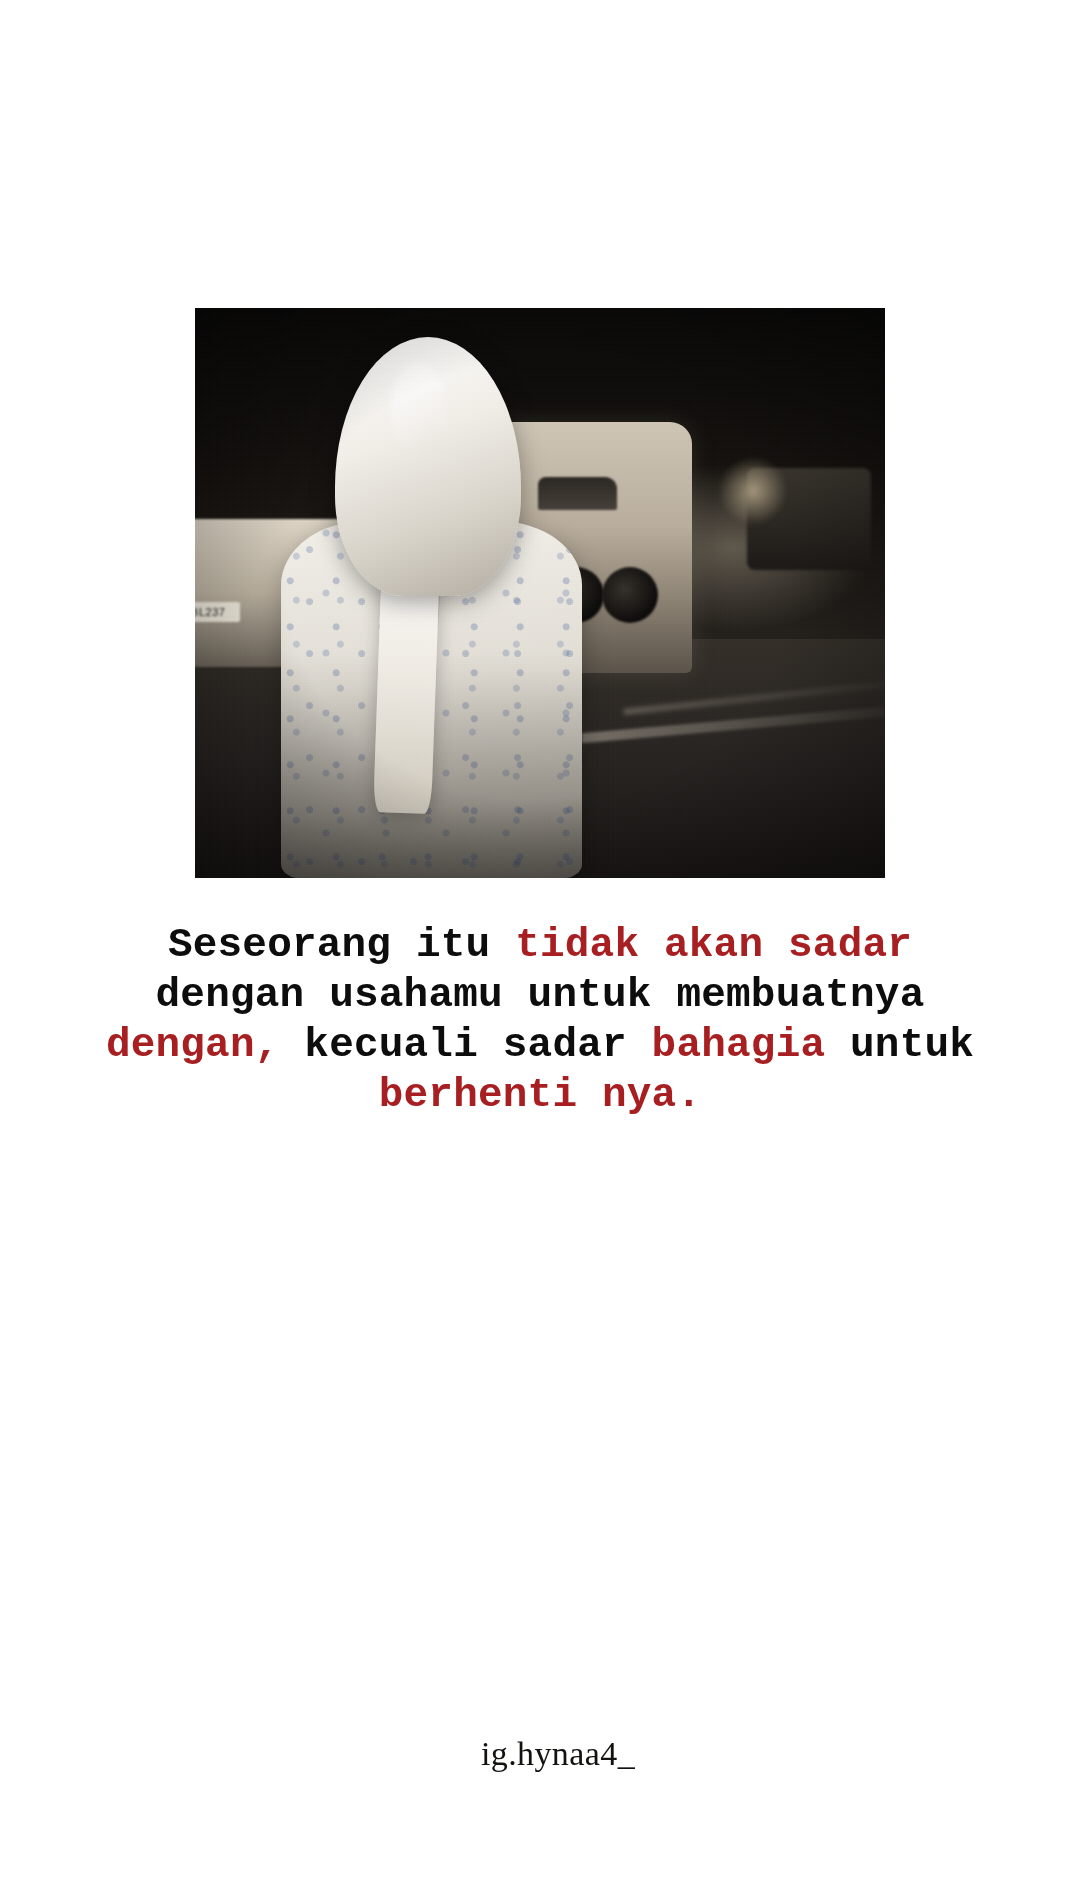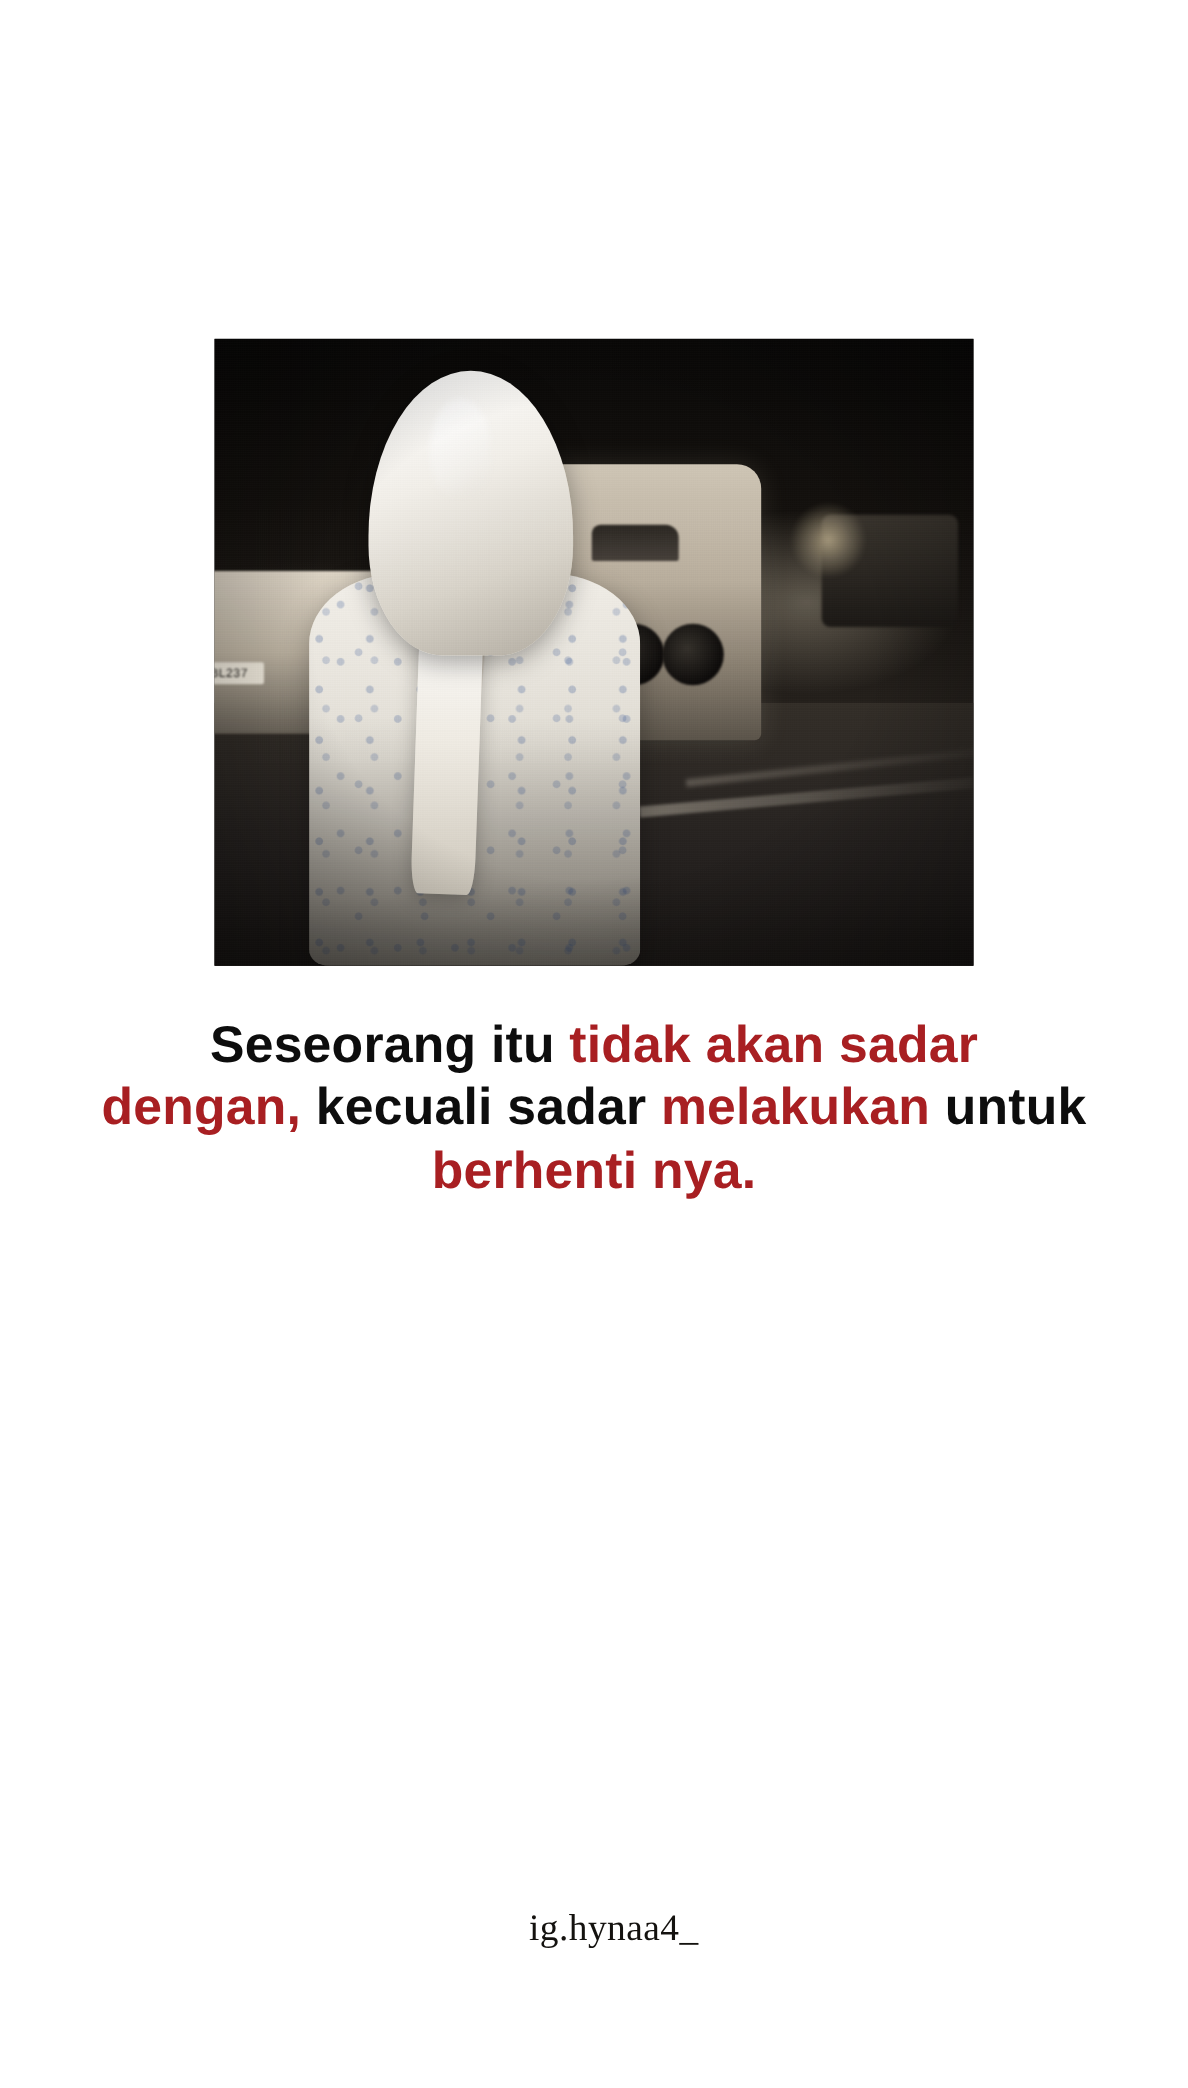--- a/index.html
+++ b/index.html
@@ -249,24 +249,24 @@
       repeating-linear-gradient(90deg, rgba(255,255,255,0.04) 0 1px, rgba(0,0,0,0.04) 1px 2px);
   }
 
   
   .caption {
     position: absolute;
     left: 90px;
     top: 920px;
     width: 900px;
     text-align: center;
-    font-size: 47px;
+    font-size: 41px;
     line-height: 1.22;
     color: #0d0d0d;
-    font-family: Liberation Sans, sans-serif;
+    font-family: Liberation Mono, monospace;
     font-weight: 700;
     letter-spacing: 0.2px;
   }
   .caption .hl { color: #a81f22; }
   .caption .line { display: block; }
 
   
   .handle {
     position: absolute;
     left: 0;
@@ -318,21 +318,24 @@
       <div class="vignette"></div>
       <div class="grain"></div>
     </div>
   </div>
 
   <div class="caption">
     <span class="line">
       <span>Seseorang itu </span><span class="hl">tidak akan sadar</span>
     </span>
     <span class="line">
-      <span class="hl">dengan,</span><span> kecuali sadar </span><span class="hl">melakukan</span><span> untuk</span>
+      <span>dengan usahamu untuk membuatnya</span>
+    </span>
+    <span class="line">
+      <span class="hl">dengan,</span><span> kecuali sadar </span><span class="hl">bahagia</span><span> untuk</span>
     </span>
     <span class="line">
       <span class="hl">berhenti nya.</span>
     </span>
   </div>
 
   <div class="handle">ig.hynaa4_</div>
 
 </div>
 

